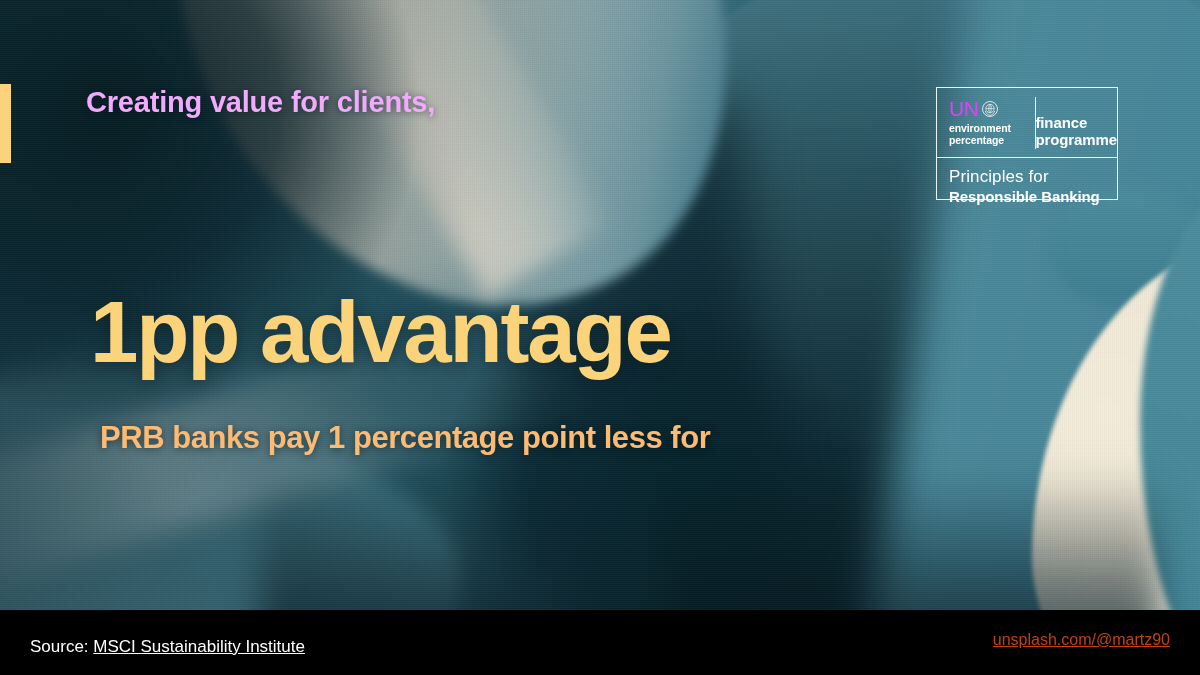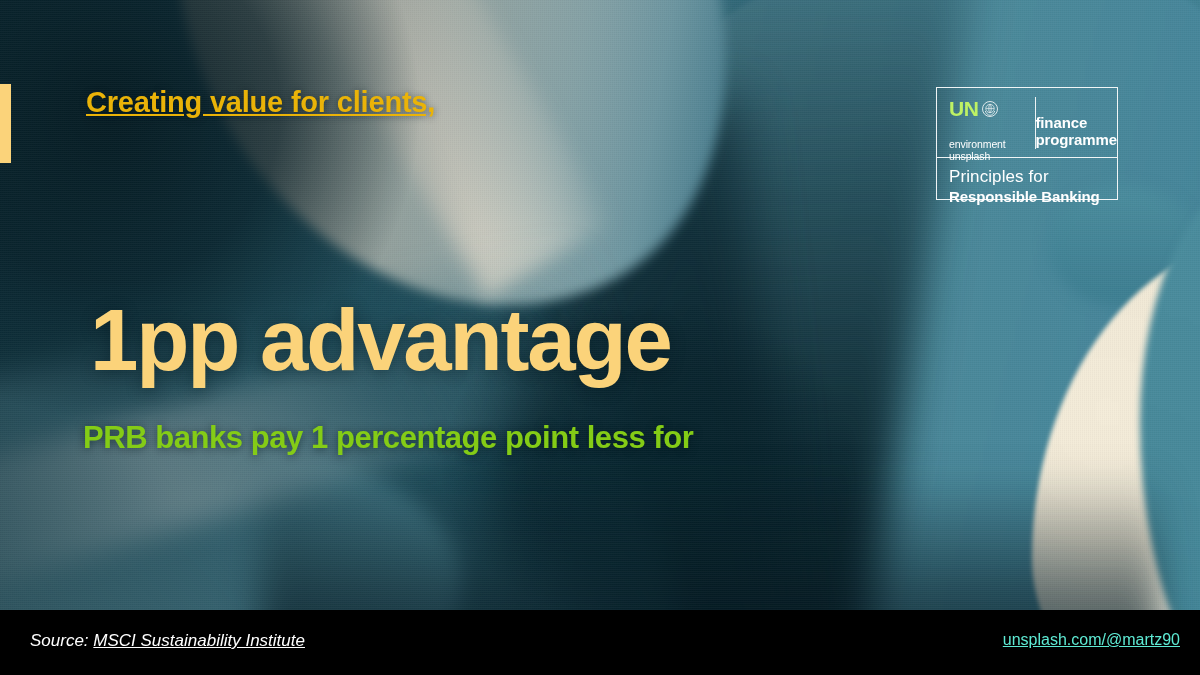--- a/index.html
+++ b/index.html
@@ -132,39 +132,38 @@
 
   
   #accent-bar{
     position:absolute;left:0;top:84px;width:11px;height:79px;
     background:#fbd37a;
   }
 
   
   #kicker{
     position:absolute;left:86px;top:86px;width:560px;
-    color:#eab308;
+    color:#f0abfc;
     font-size:29px;font-weight:bold;line-height:1.16;
     letter-spacing:-.2px;
     text-shadow:0 1px 7px rgba(4,22,29,.55);
-    text-decoration:underline;
   }
   #kicker .l{display:block;}
 
   #headline{
-    position:absolute;left:90px;top:296px;
+    position:absolute;left:90px;top:288px;
     color:#fbd37a;
     font-size:87px;font-weight:bold;line-height:1;
     letter-spacing:-2.2px;
     text-shadow:0 2px 16px rgba(4,22,29,.45);
   }
 
   #subhead{
-    position:absolute;left:83px;top:419px;width:680px;
-    color:#84cc16;
+    position:absolute;left:100px;top:419px;width:680px;
+    color:#fdba74;
     font-size:31px;font-weight:bold;line-height:1.21;
     letter-spacing:-.45px;
     text-shadow:0 1px 9px rgba(4,22,29,.6);
   }
   #subhead .l{display:block;}
 
   
   #logo{
     position:absolute;left:936px;top:87px;width:182px;height:113px;
     border:1.6px solid rgba(255,255,255,.92);
@@ -174,25 +173,25 @@
     position:relative;height:70px;
     border-bottom:1.6px solid rgba(255,255,255,.92);
     box-sizing:border-box;
     display:flex;align-items:flex-start;
   }
   #logo-unep{
     padding:10px 0 0 12px;width:96px;box-sizing:border-box;
   }
   #un-row{display:flex;align-items:center;gap:3px;}
   #un-text{
-    color:#bef264;font-size:21px;font-weight:bold;line-height:1;letter-spacing:-.4px;text-align:center;
+    color:#d946ef;font-size:21px;font-weight:normal;line-height:1;letter-spacing:-.4px;text-align:center;
   }
   #un-emblem{width:16px;height:16px;display:block;}
   #unep-words{
-    color:#fff;font-size:10.5px;font-weight:normal;line-height:1.16;margin-top:19px;letter-spacing:-.1px;
+    color:#fff;font-size:10.5px;font-weight:bold;line-height:1.16;margin-top:3px;letter-spacing:-.1px;
   }
   #unep-words span{display:block;}
   #logo-divider{
     position:absolute;left:98px;top:9px;width:1.4px;height:52px;
     background:rgba(255,255,255,.9);
   }
   #logo-fi{
     padding:26px 0 0 14px;
     color:#fff;font-size:15px;font-weight:bold;line-height:1.16;letter-spacing:-.1px;
   }
@@ -203,27 +202,27 @@
   }
   #prb-line1{font-size:17px;font-weight:normal;letter-spacing:.1px;}
   #prb-line2{font-size:15px;font-weight:bold;letter-spacing:-.1px;}
 
   
   #footer{
     position:absolute;left:0;bottom:0;width:1200px;height:65px;
     background:#000000;
   }
   #source{
-    position:absolute;left:30px;top:22px;
-    color:#ffffff;font-size:17px;line-height:1;font-style:italic;
+    position:absolute;left:30px;top:28px;
+    color:#ffffff;font-size:17px;line-height:1;
   }
   #source-link{text-decoration:underline;color:#ffffff;}
   #credit{
-    position:absolute;right:20px;top:22px;
-    color:#5eead4;font-size:16px;line-height:1;
+    position:absolute;right:30px;top:22px;
+    color:#c2410c;font-size:16px;line-height:1;
     text-decoration:underline;
   }
 </style>
 </head>
 <body>
 
 <div id="stage">
 
   <div id="bg">
     <div class="layer bg-base"></div>
@@ -266,21 +265,21 @@
             <circle cx="16" cy="16" r="15" fill="none" stroke="#ffffff" stroke-width="1.6"></circle>
             <circle cx="16" cy="15" r="8.4" fill="none" stroke="#ffffff" stroke-width="1.3"></circle>
             <path d="M16 6.6 L16 23.4 M7.6 15 L24.4 15" stroke="#ffffff" stroke-width="1.1"></path>
             <path d="M16 6.6 C11.6 10 11.6 20 16 23.4 C20.4 20 20.4 10 16 6.6 Z" fill="none" stroke="#ffffff" stroke-width="1"></path>
             <path d="M6.5 20 C8.5 25.5 12 28.2 16 28.6" fill="none" stroke="#ffffff" stroke-width="1.5"></path>
             <path d="M25.5 20 C23.5 25.5 20 28.2 16 28.6" fill="none" stroke="#ffffff" stroke-width="1.5"></path>
           </svg>
         </div>
         <div id="unep-words">
           <span>environment</span>
-          <span>unsplash</span>
+          <span>percentage</span>
         </div>
       </div>
       <div id="logo-divider"></div>
       <div id="logo-fi">
         <span>finance</span>
         <span>programme</span>
       </div>
     </div>
     <div id="logo-bottom">
       <div id="prb-line1">Principles for</div>

